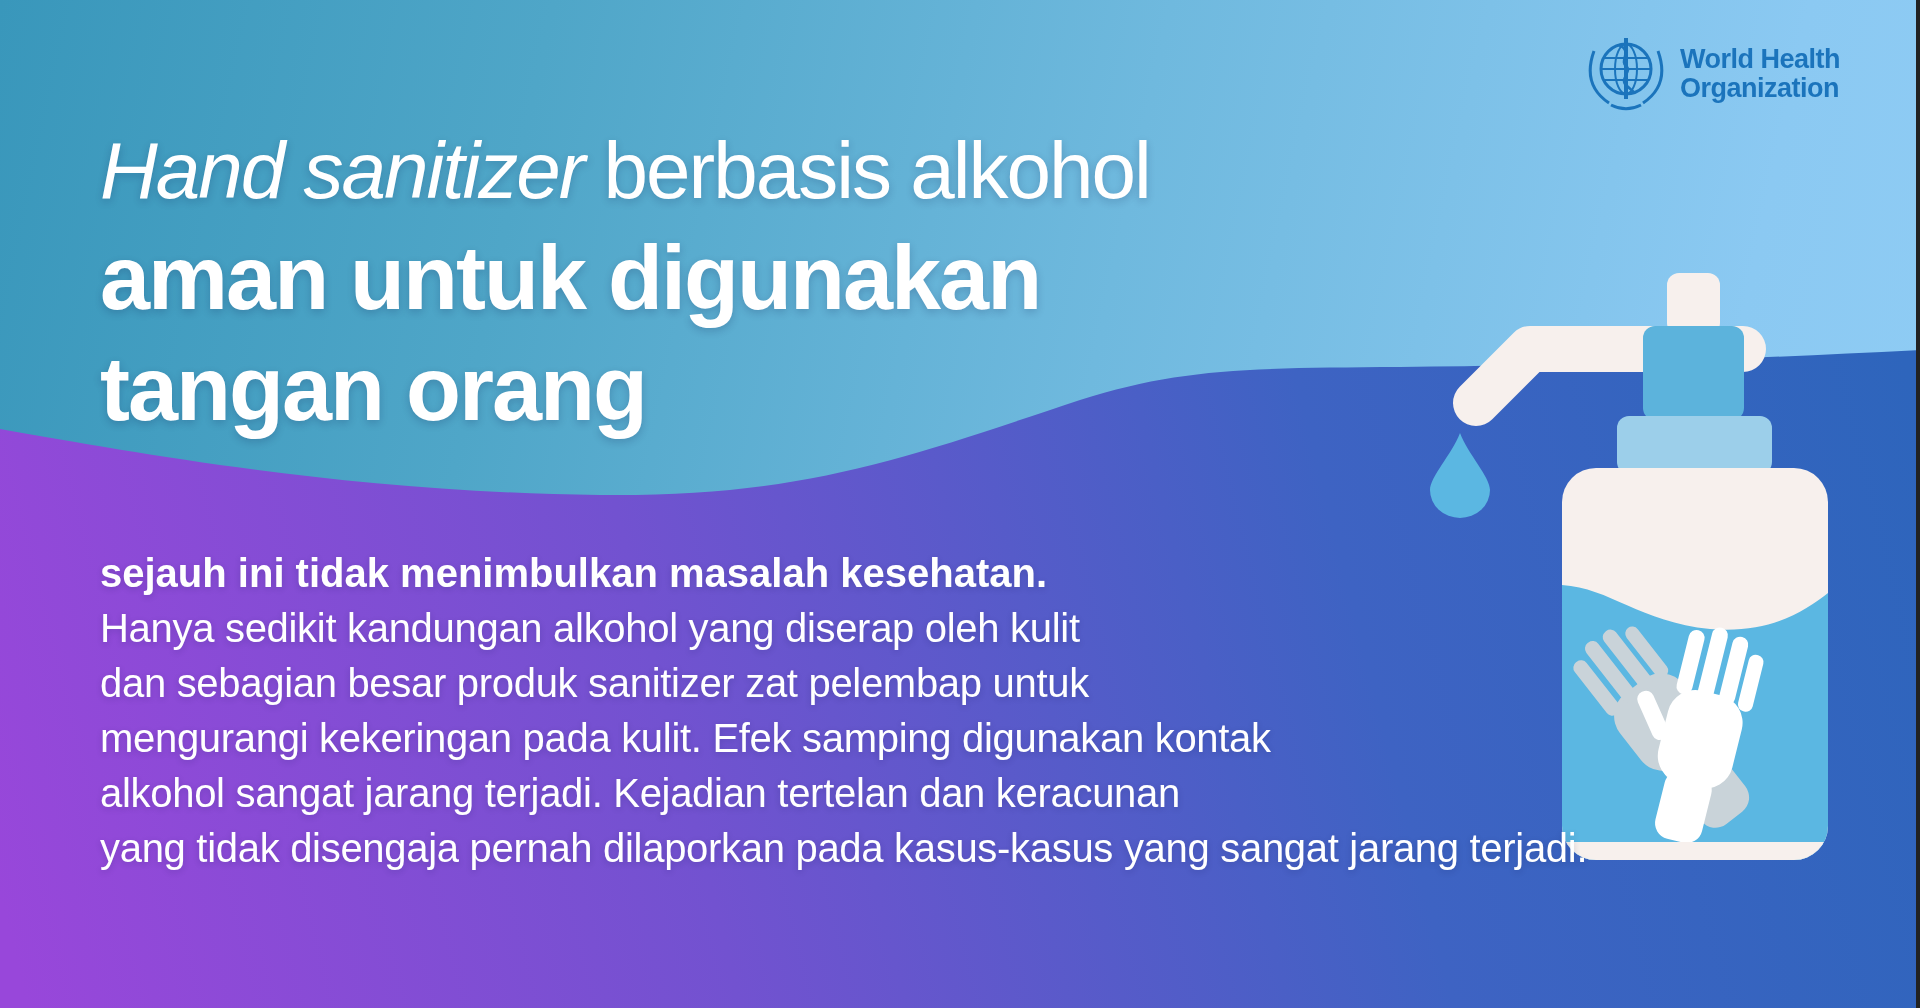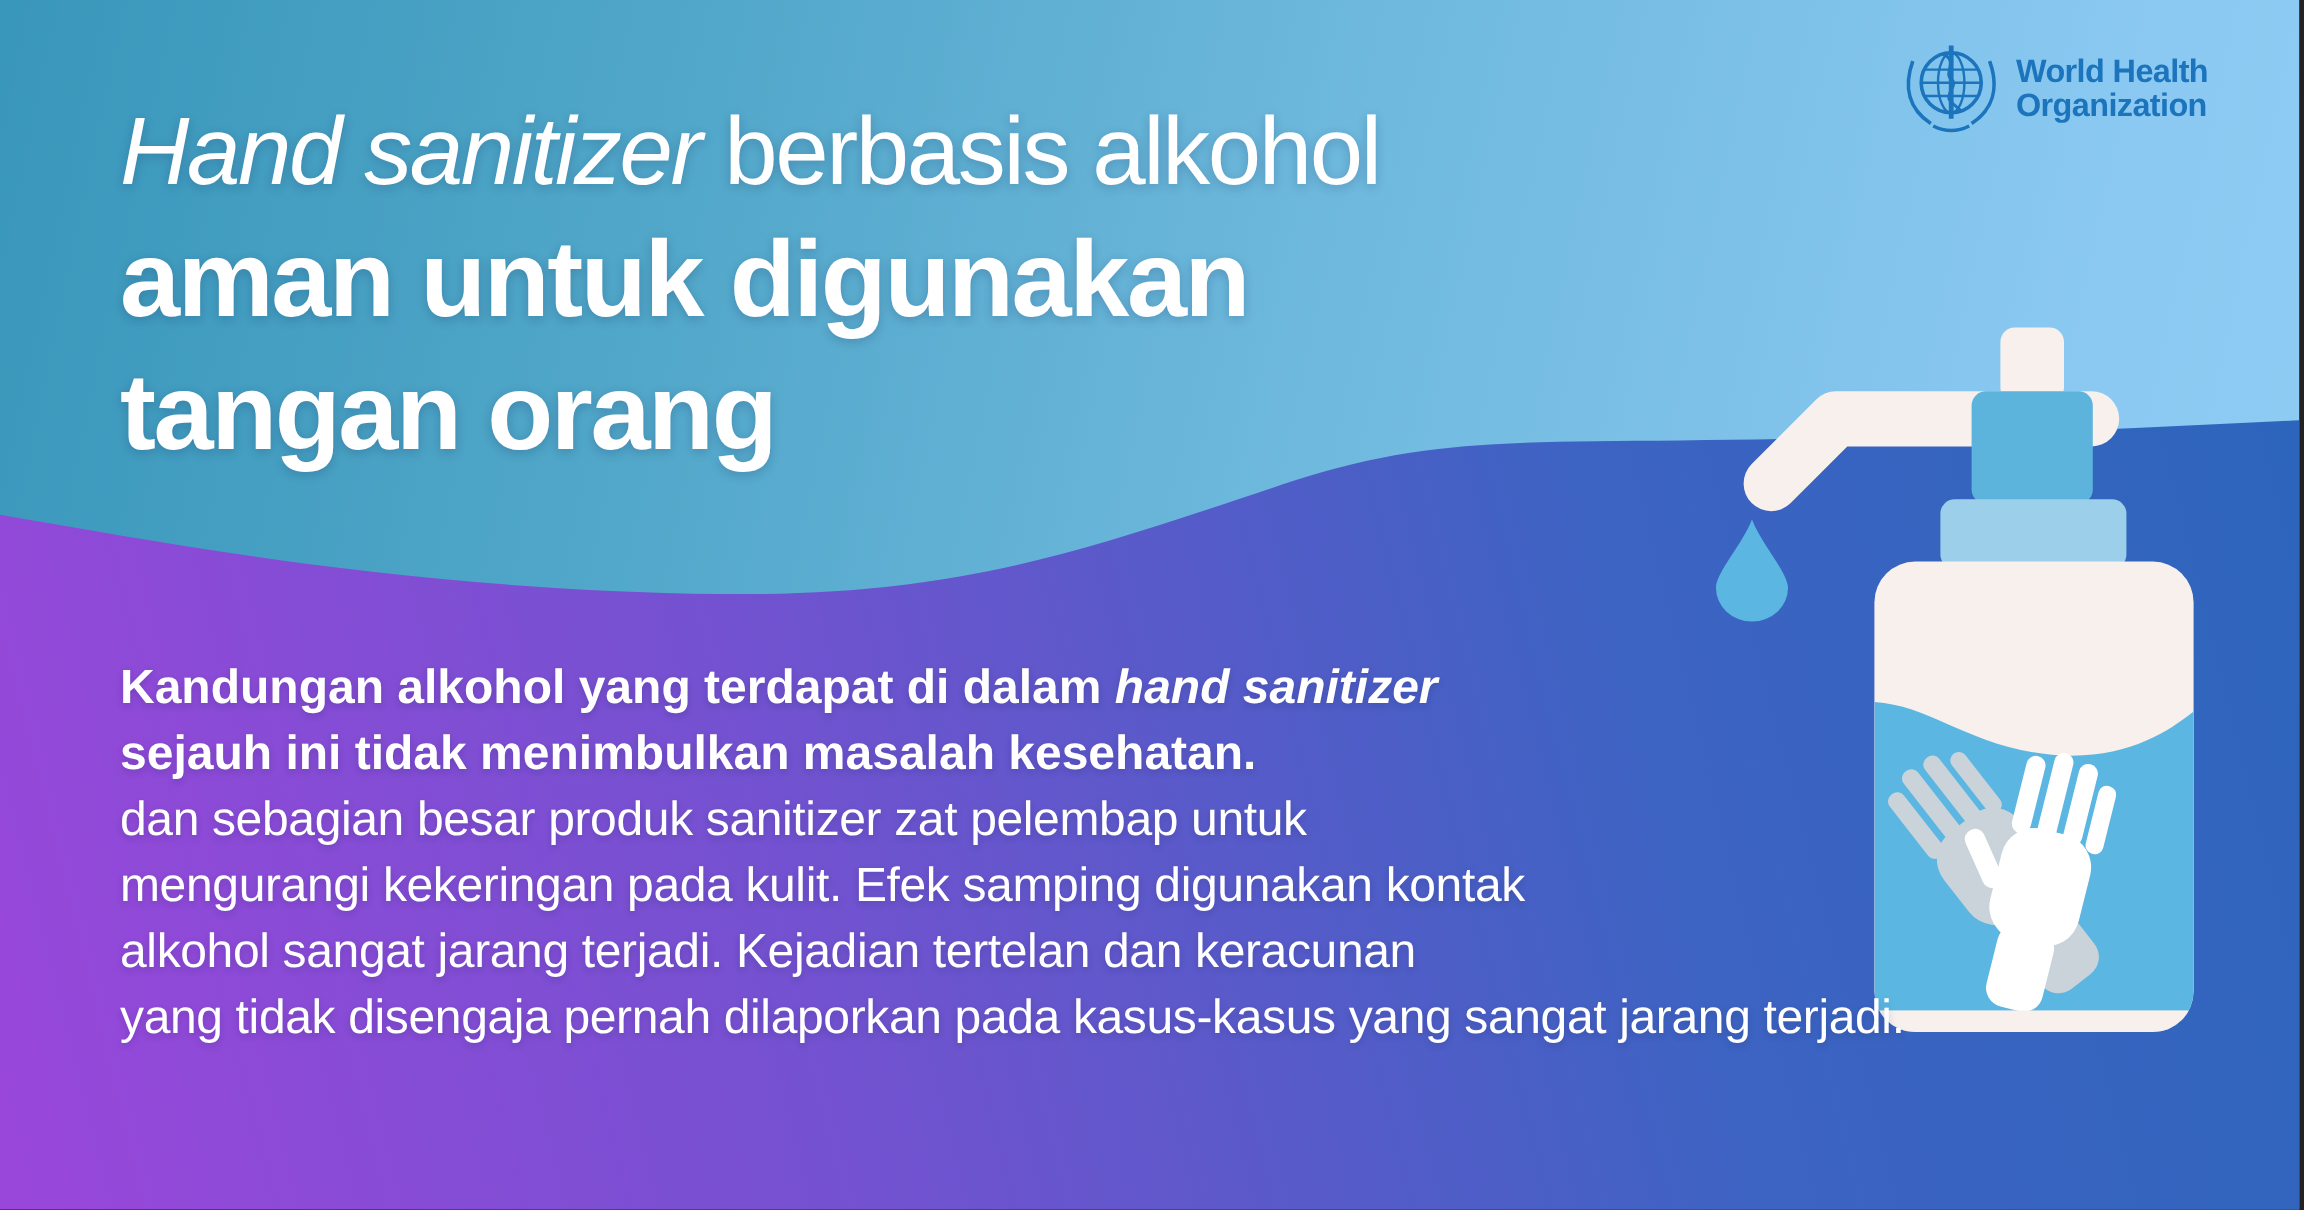--- a/index.html
+++ b/index.html
@@ -23,21 +23,21 @@
     color:#1b74bc;font-weight:bold;font-size:27px;line-height:29px;
     letter-spacing:-0.5px;
   }
 
   
   .headline{
     position:absolute;left:100px;top:74px;z-index:6;color:#ffffff;
     text-shadow:0 3px 9px rgba(10,20,70,.20);
     white-space:nowrap;
   }
-  .headline .l1{font-size:80px;font-weight:400;letter-spacing:-2px;line-height:104px;}
+  .headline .l1{font-size:80px;font-weight:400;letter-spacing:-2px;line-height:104px;margin-top:45px;}
   .headline .l1 .ital{font-style:italic;}
   .headline .l2,.headline .l3{font-size:90px;font-weight:700;letter-spacing:-2px;line-height:111px;}
 
   
   .bodytext{
     position:absolute;left:100px;top:546px;z-index:6;color:#ffffff;
     font-size:40px;line-height:55px;white-space:nowrap;
     text-shadow:0 2px 6px rgba(10,20,70,.18);
   }
   .bodytext .bold{font-weight:700;}
@@ -132,21 +132,21 @@
     </div>
   </div>
 
   <div class="headline">
     <div class="l1"><span class="ital">Hand sanitizer</span><span> berbasis alkohol</span></div>
     <div class="l2">aman untuk digunakan</div>
     <div class="l3">tangan orang</div>
   </div>
 
   <div class="bodytext">
-    <div class="bold"><span>Kandungan alkohol yang terdapat di dalam </span><span class="ital">hand sanitizer</span></div>
     <div class="bold">sejauh ini tidak menimbulkan masalah kesehatan.</div>
+    <div class="reg">Hanya sedikit kandungan alkohol yang diserap oleh kulit</div>
     <div class="reg">dan sebagian besar produk sanitizer zat pelembap untuk</div>
     <div class="reg">mengurangi kekeringan pada kulit. Efek samping digunakan kontak</div>
     <div class="reg">alkohol sangat jarang terjadi. Kejadian tertelan dan keracunan</div>
     <div class="reg">yang tidak disengaja pernah dilaporkan pada kasus-kasus yang sangat jarang terjadi.</div>
   </div>
 
 </div>
 
 </body></html>

